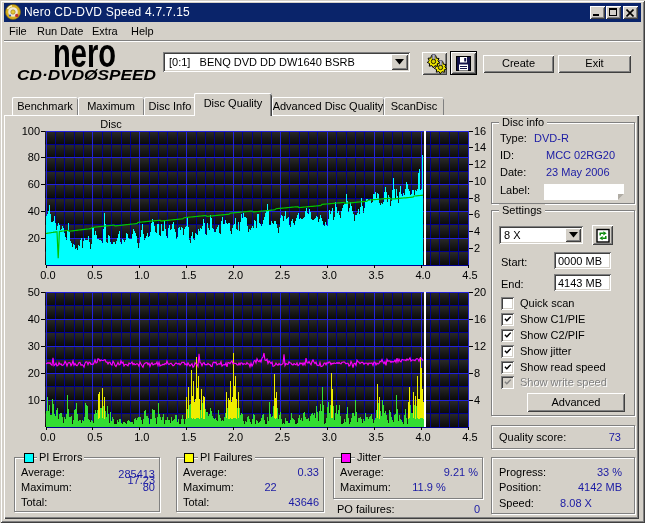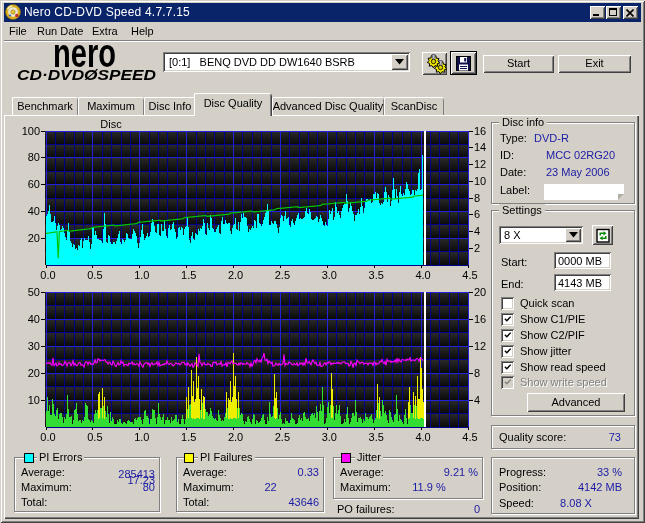--- a/index.html
+++ b/index.html
@@ -79,21 +79,21 @@
 <rect x="0.5" y="0.5" width="14" height="14" fill="#101048" stroke="#000"></rect>
 <rect x="4" y="1" width="7" height="5.5" fill="#fff"></rect>
 <rect x="8.2" y="2" width="2" height="3.5" fill="#101048"></rect>
 <rect x="3" y="8.5" width="9" height="6" fill="#fff"></rect>
 <rect x="4" y="10" width="7" height="1" fill="#101048"></rect>
 <rect x="4" y="12" width="7" height="1" fill="#101048"></rect>
 </svg>
     </div>
   </div>
 
-<div class="abs raised" style="left:483px;top:55px;width:71px;height:18px;text-align:center;line-height:17px">Start</div>
+<div class="abs raised" style="left:483px;top:55px;width:71px;height:18px;text-align:center;line-height:17px">Create</div>
 <div class="abs raised" style="left:558px;top:55px;width:73px;height:18px;text-align:center;line-height:17px">Exit</div>
 
 <div class="abs" style="left:4px;top:115px;width:635px;height:404px;background:#d4d0c8;box-shadow:inset 1px 1px 0 #fff,inset -1px -1px 0 #404040,inset -2px -2px 0 #808080"></div>
 <div class="abs tab" style="left:12px;width:66px">Benchmark</div>
 <div class="abs tab" style="left:78px;width:66px">Maximum Disc</div>
 <div class="abs tab" style="left:144px;width:52px">Disc Info</div>
 <div class="abs tabact" style="left:194px;width:78px">Disc Quality</div>
 <div class="abs tab" style="left:272px;width:112px">Advanced Disc Quality</div>
 <div class="abs tab" style="left:384px;width:60px">ScanDisc</div>
 

